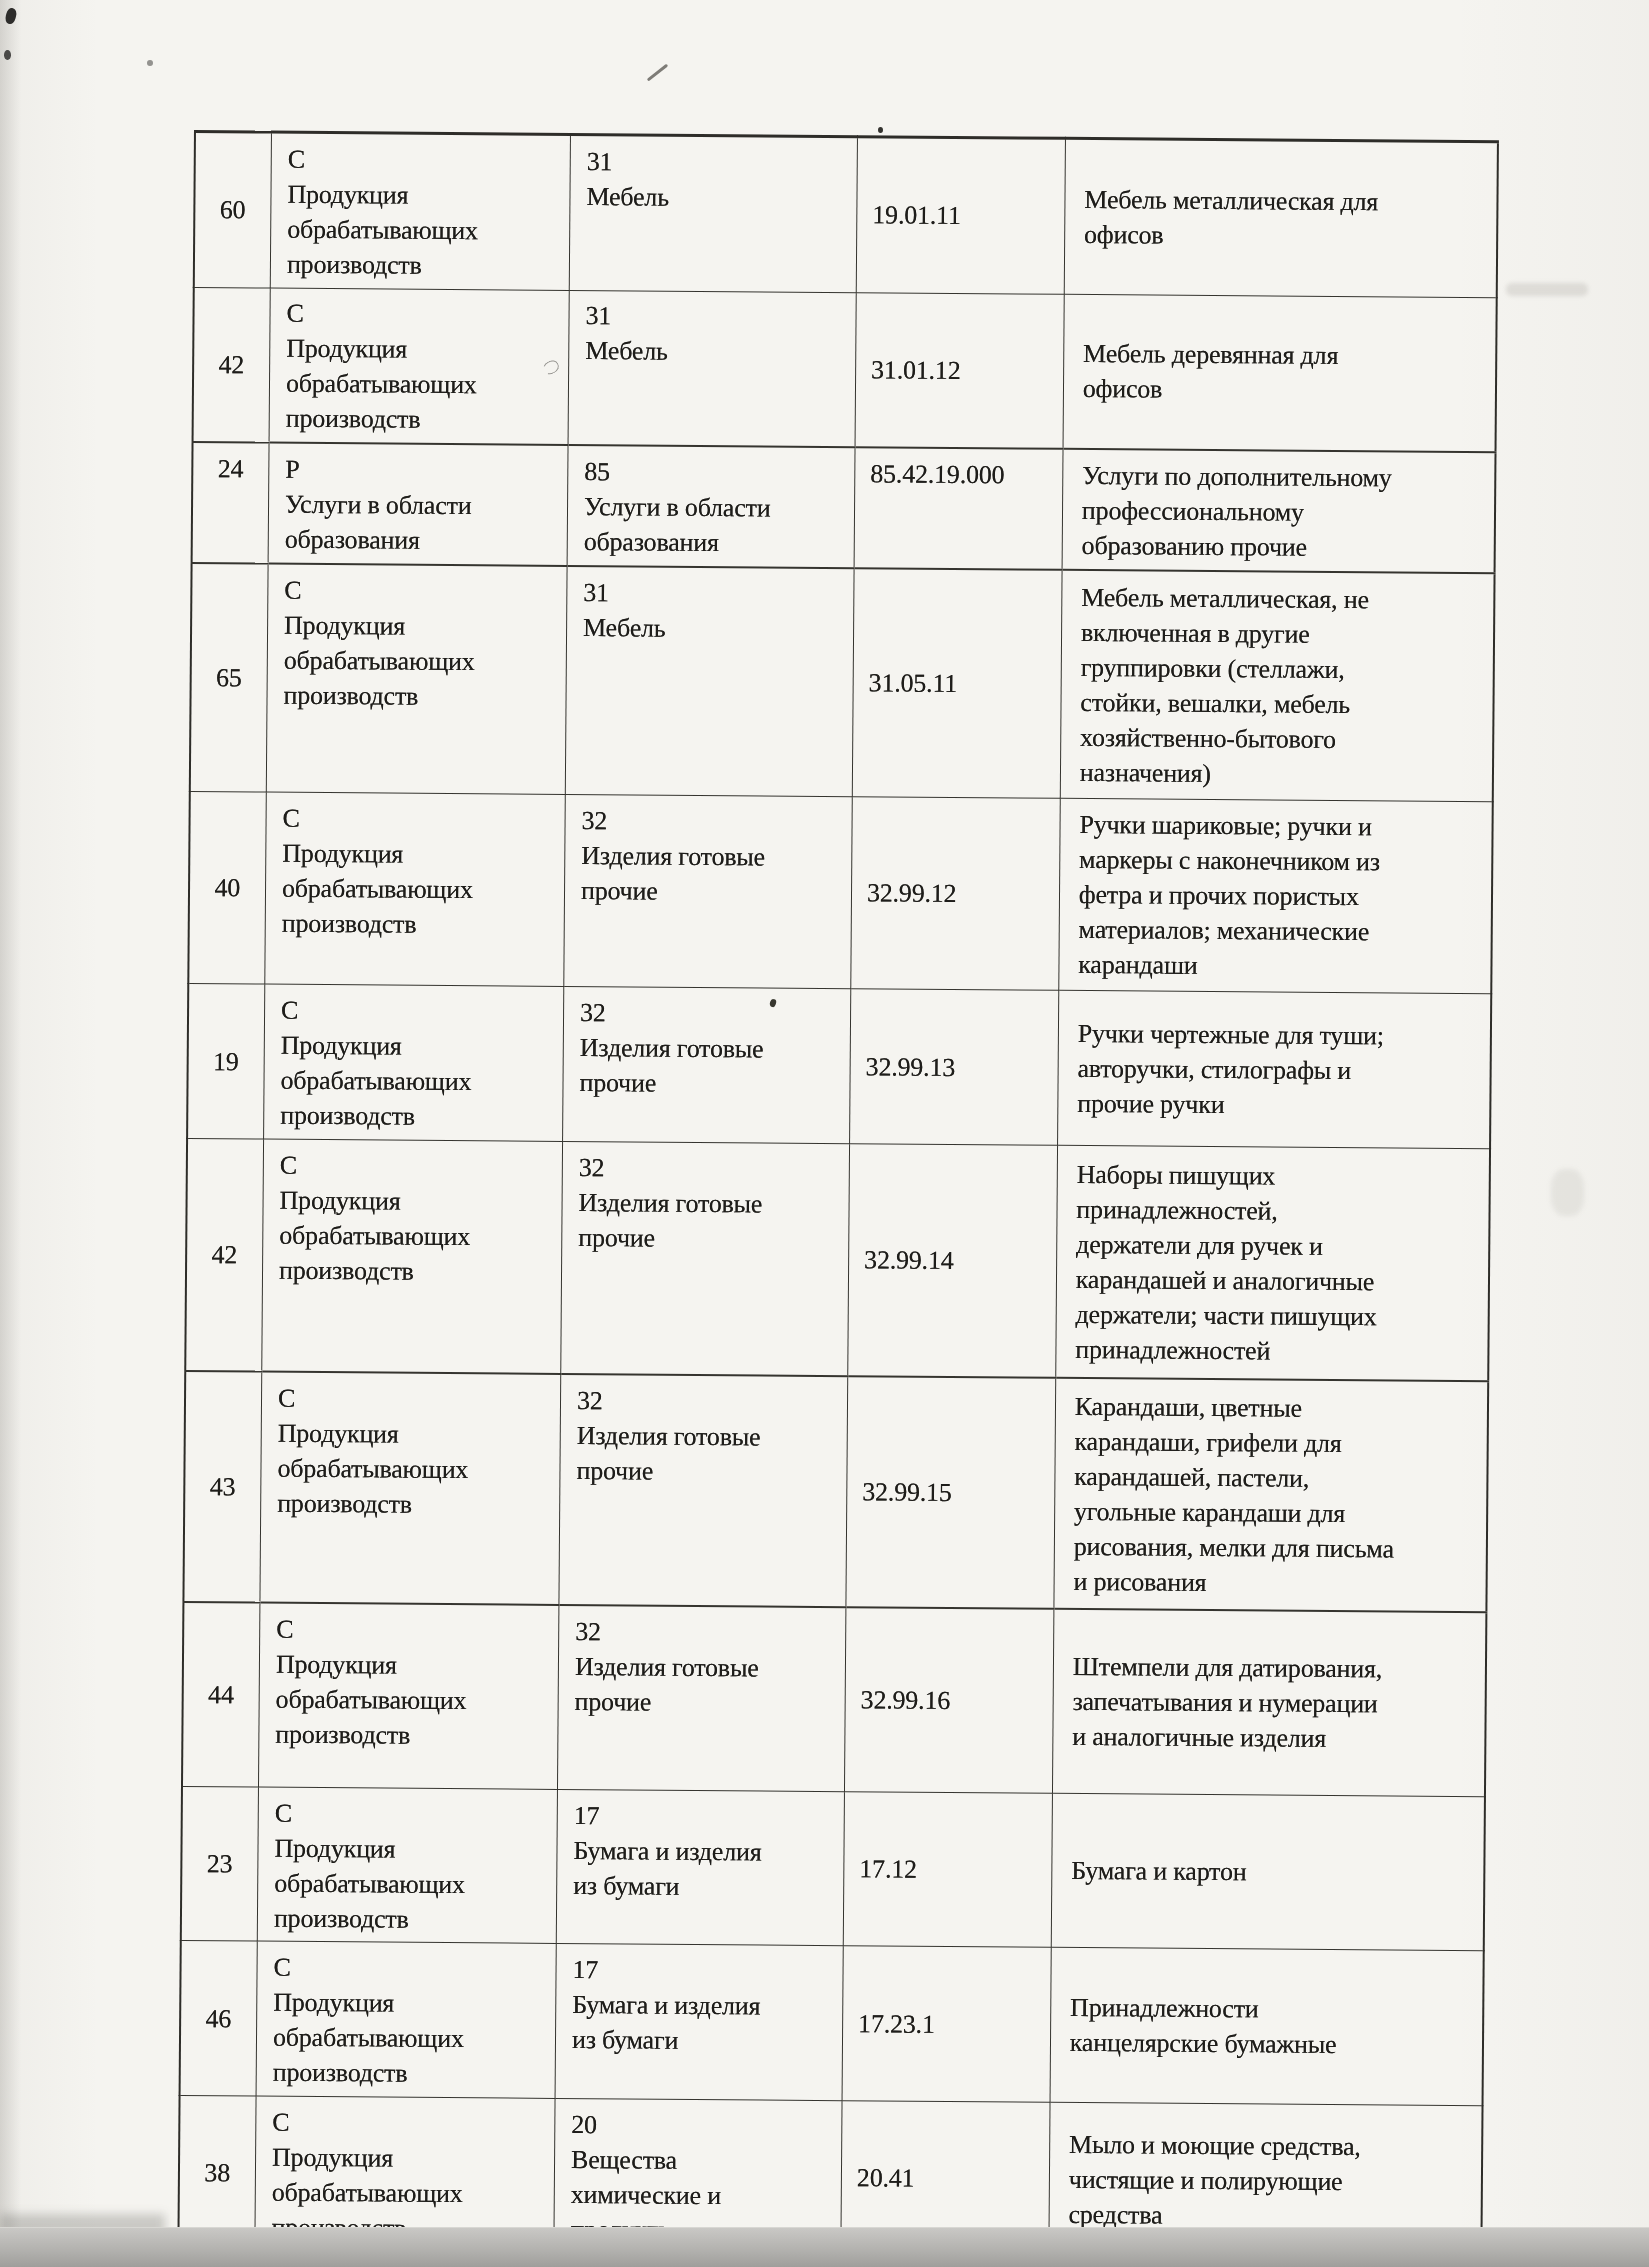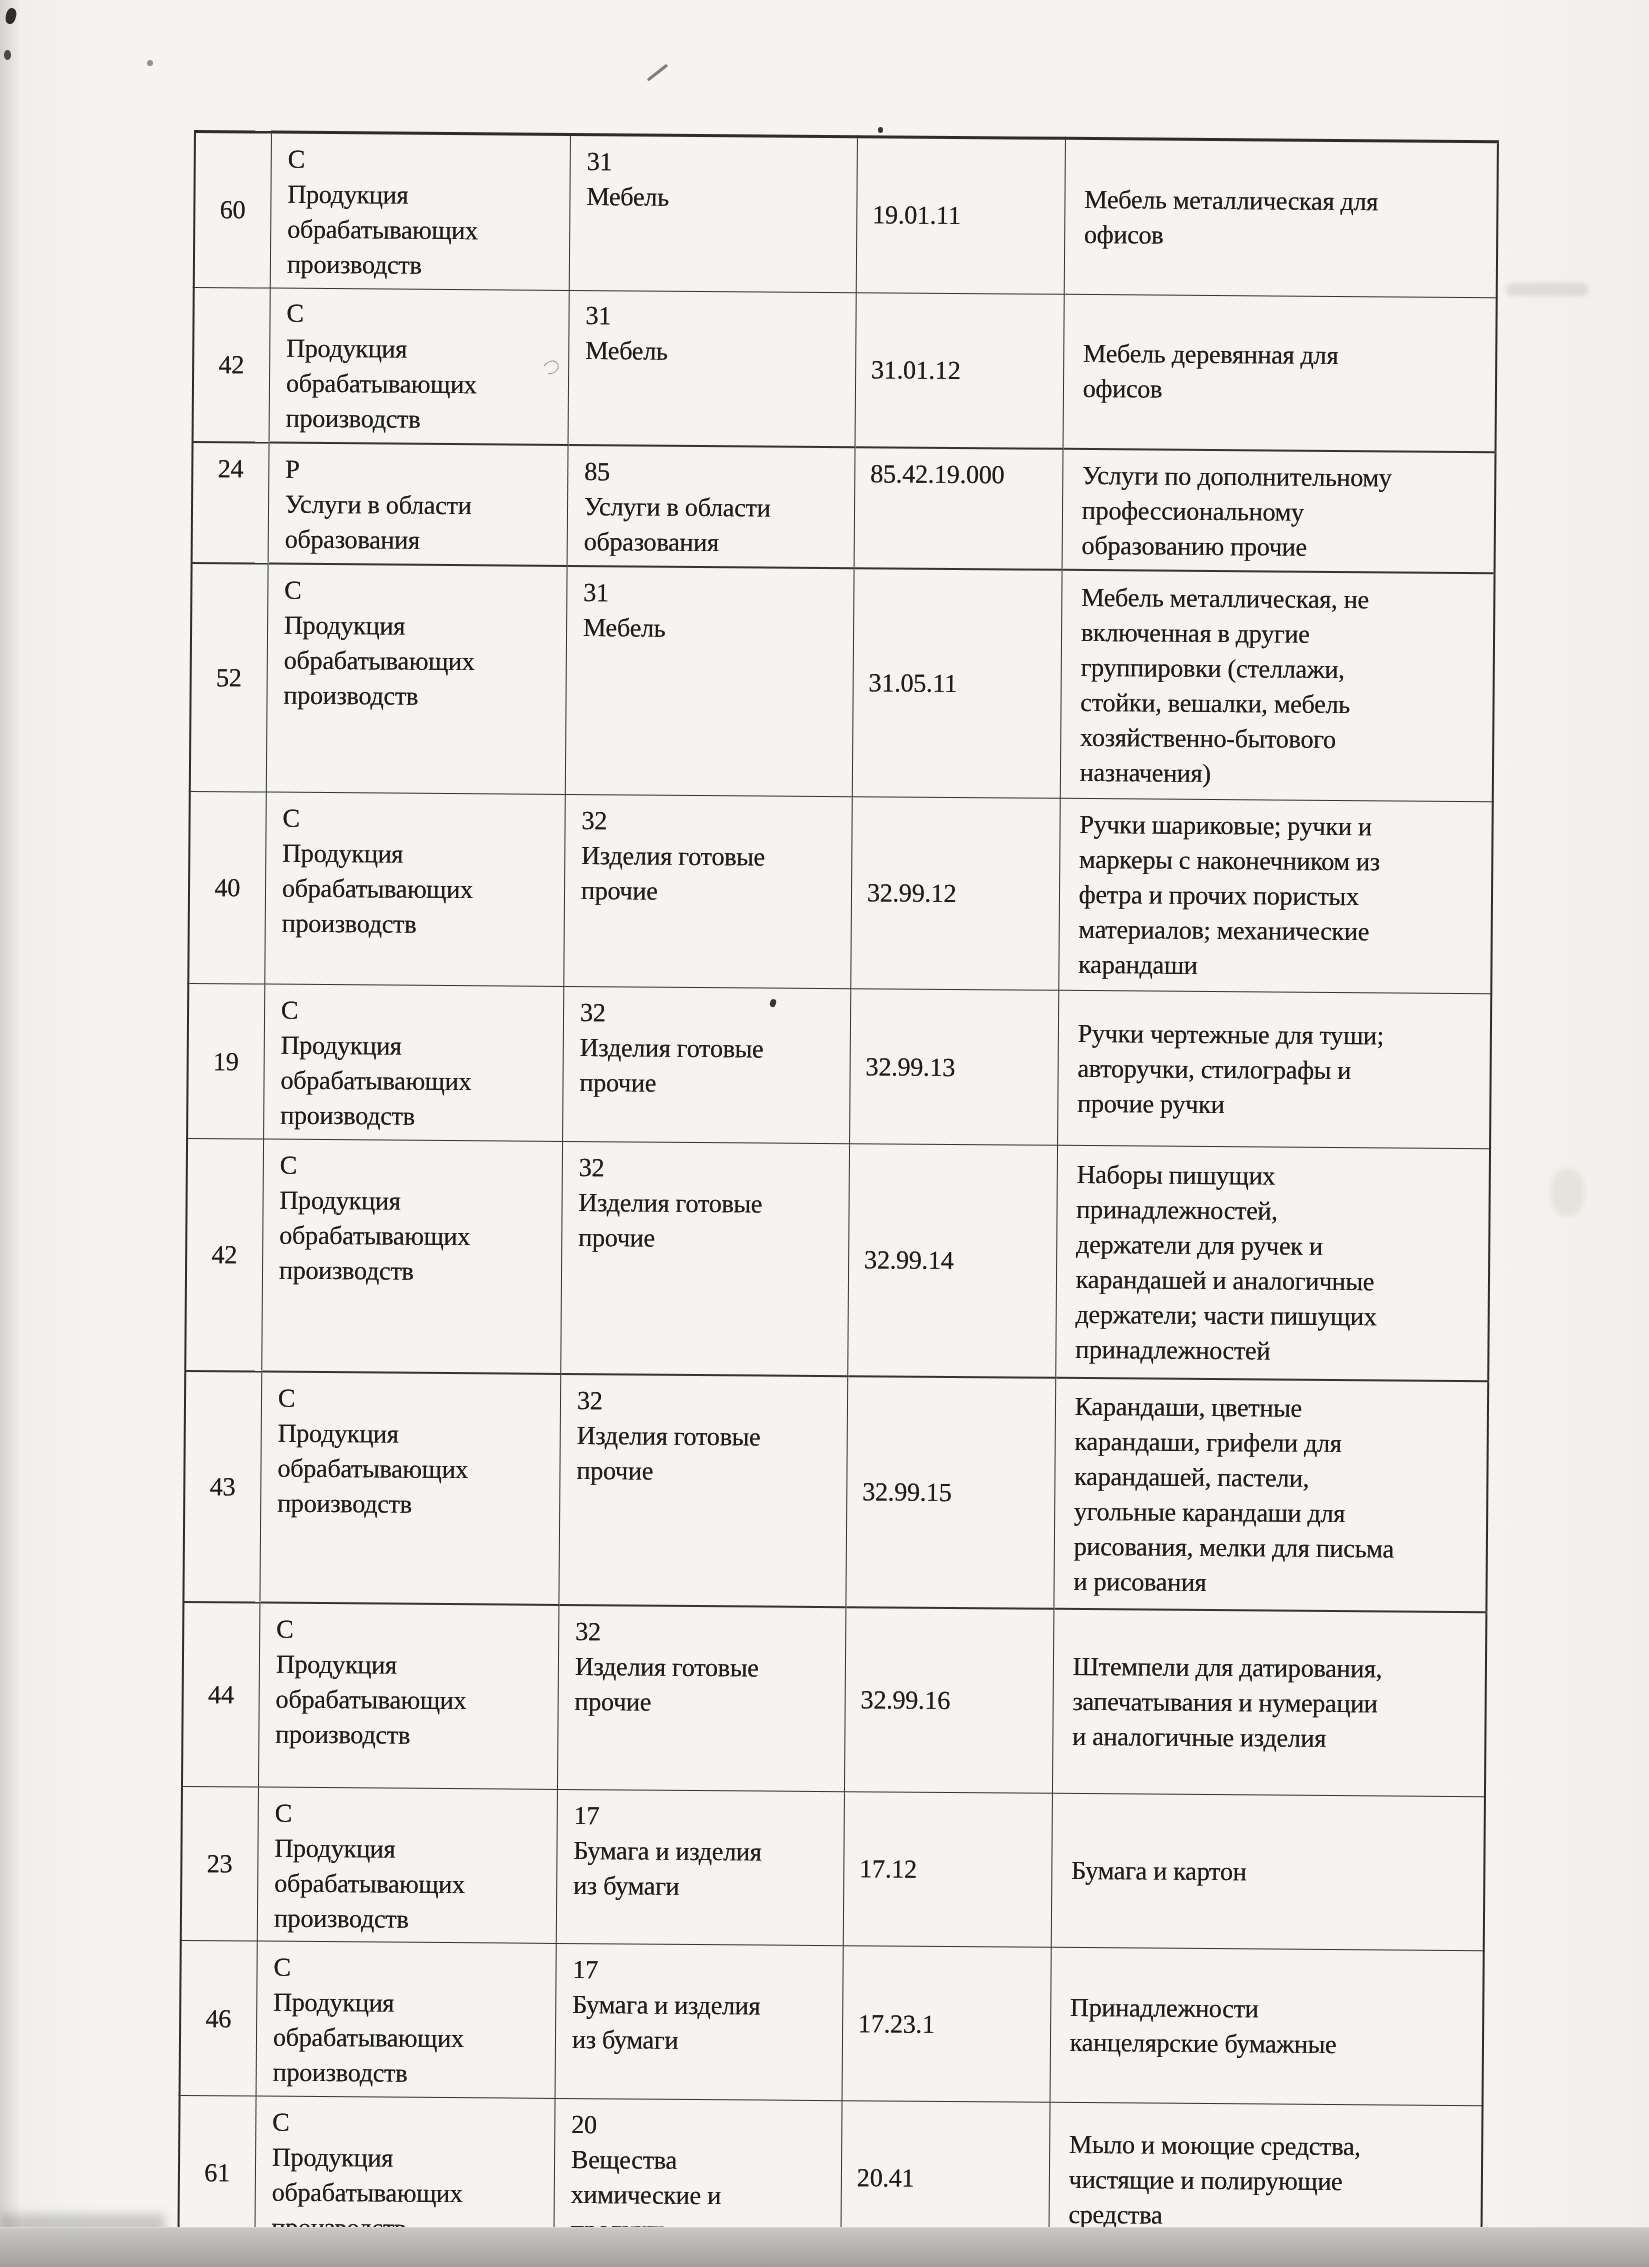--- a/index.html
+++ b/index.html
@@ -159,21 +159,21 @@
       <span>85.42.19.000</span>
     </td>
     <td class="c-desc">
       <div class="pre">Услуги по дополнительному
 профессиональному
 образованию прочие</div>
     </td>
   </tr>
           <tr class="row-39">
     <td class="c-num">
-      <span>52</span>
+      <span>65</span>
     </td>
     <td class="c-sec">
       <div class="pre">С
 Продукция
 обрабатывающих
 производств</div>
     </td>
     <td class="c-cls">
       <div class="pre">31
 Мебель</div>
@@ -358,21 +358,21 @@
     <td class="c-code">
       <span>17.23.1</span>
     </td>
     <td class="c-desc">
       <div class="pre">Принадлежности
 канцелярские бумажные</div>
     </td>
   </tr>
           <tr class="row-47">
     <td class="c-num">
-      <span>61</span>
+      <span>38</span>
     </td>
     <td class="c-sec">
       <div class="pre">С
 Продукция
 обрабатывающих
 производств</div>
     </td>
     <td class="c-cls">
       <div class="pre">20
 Вещества

